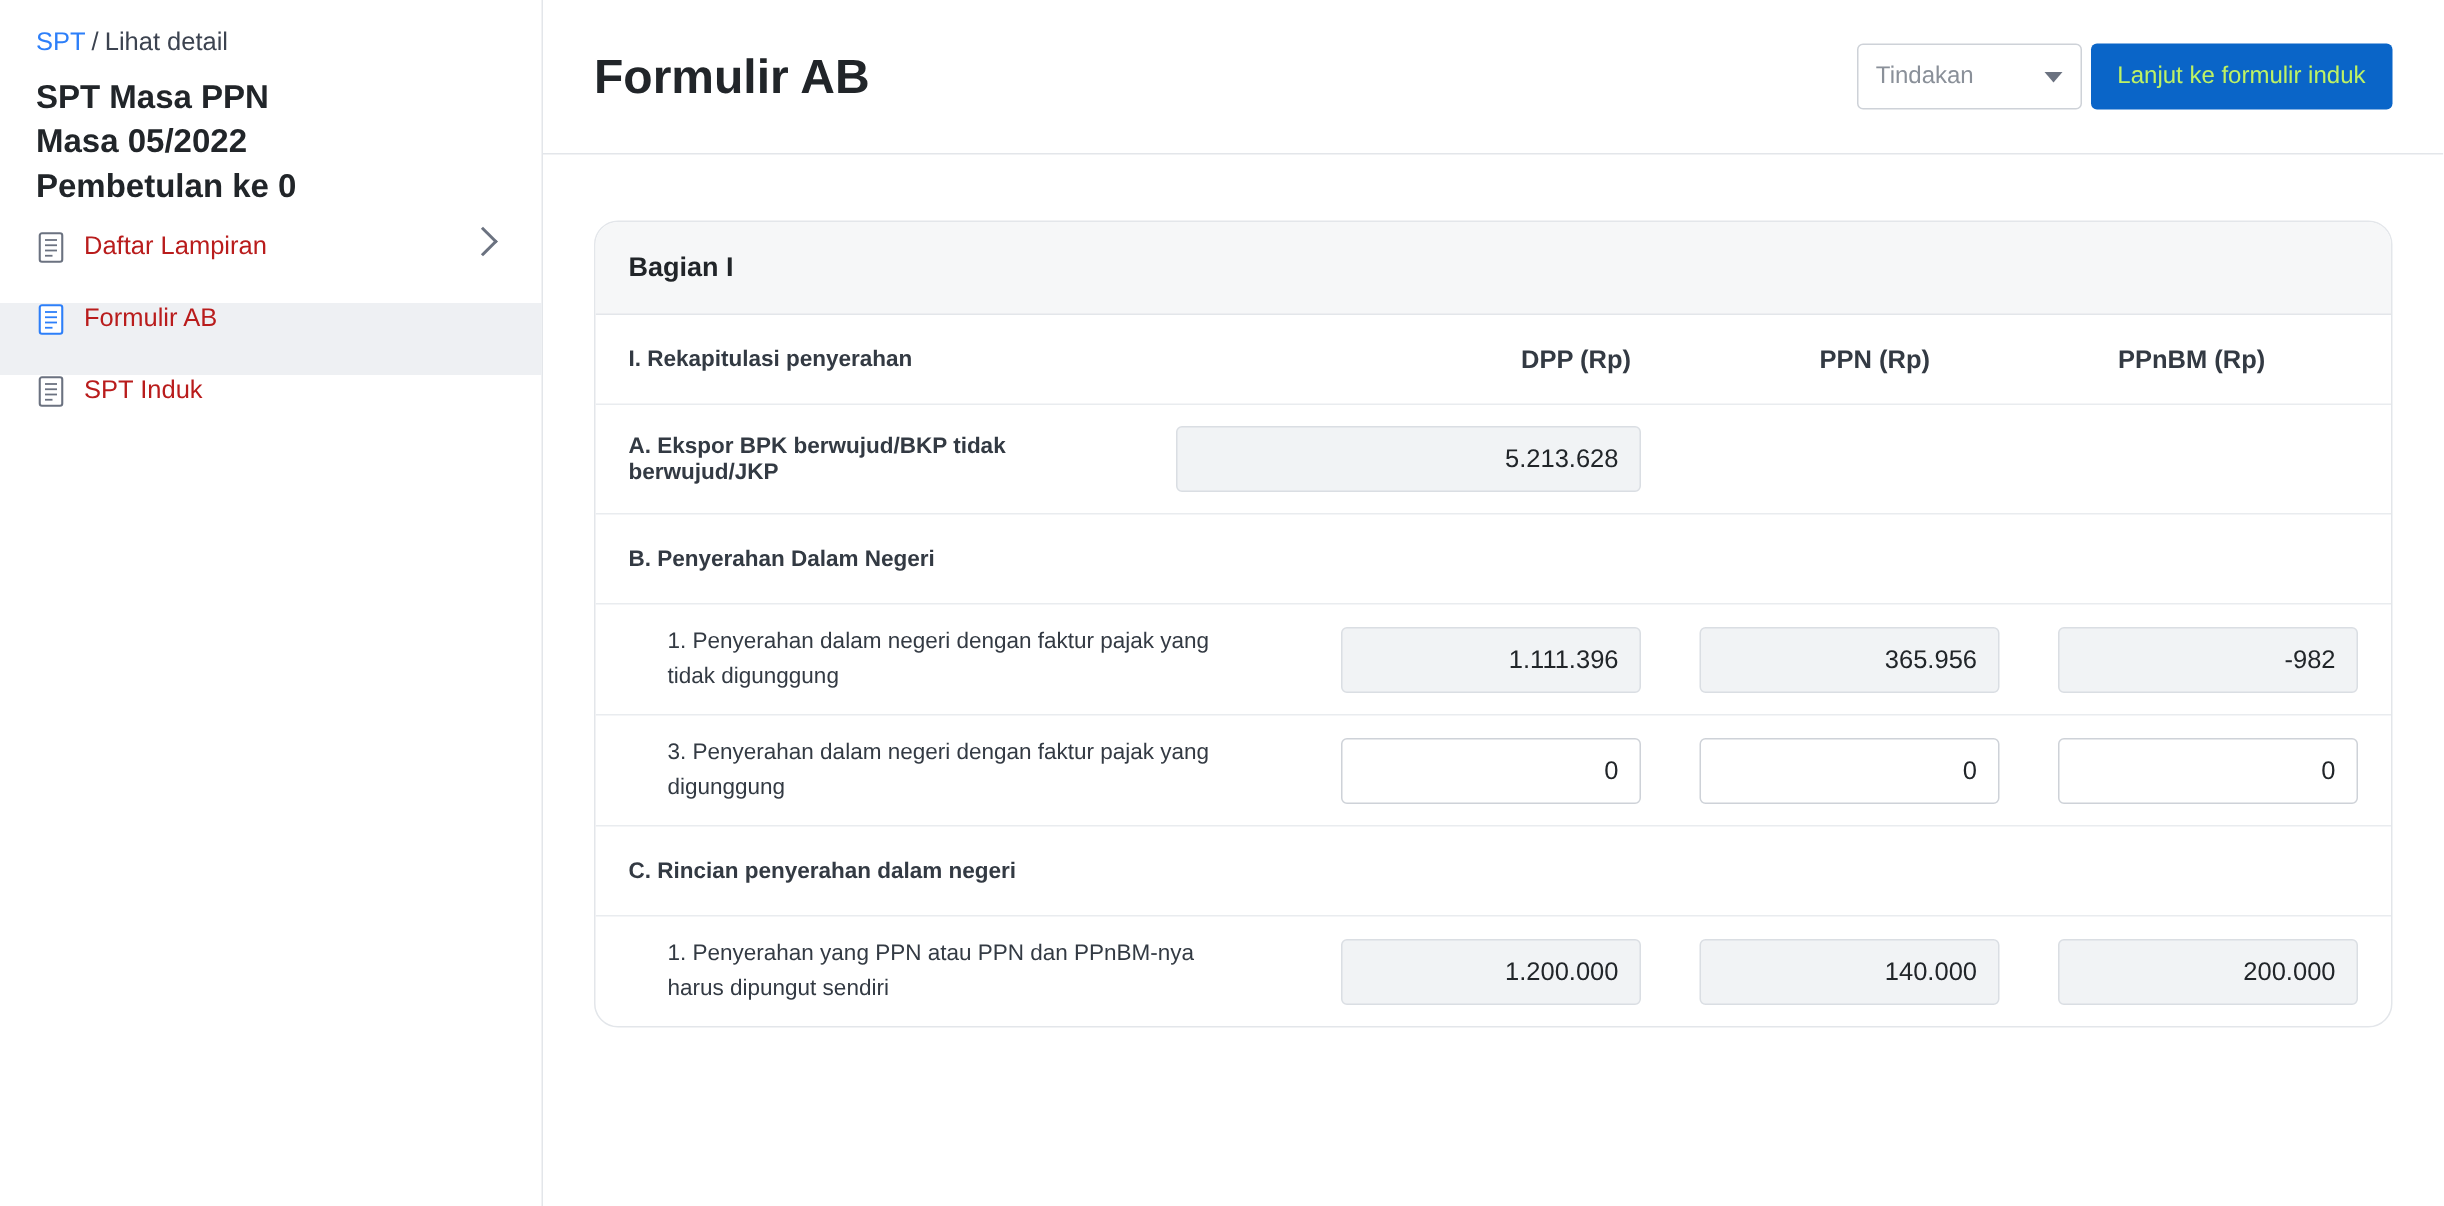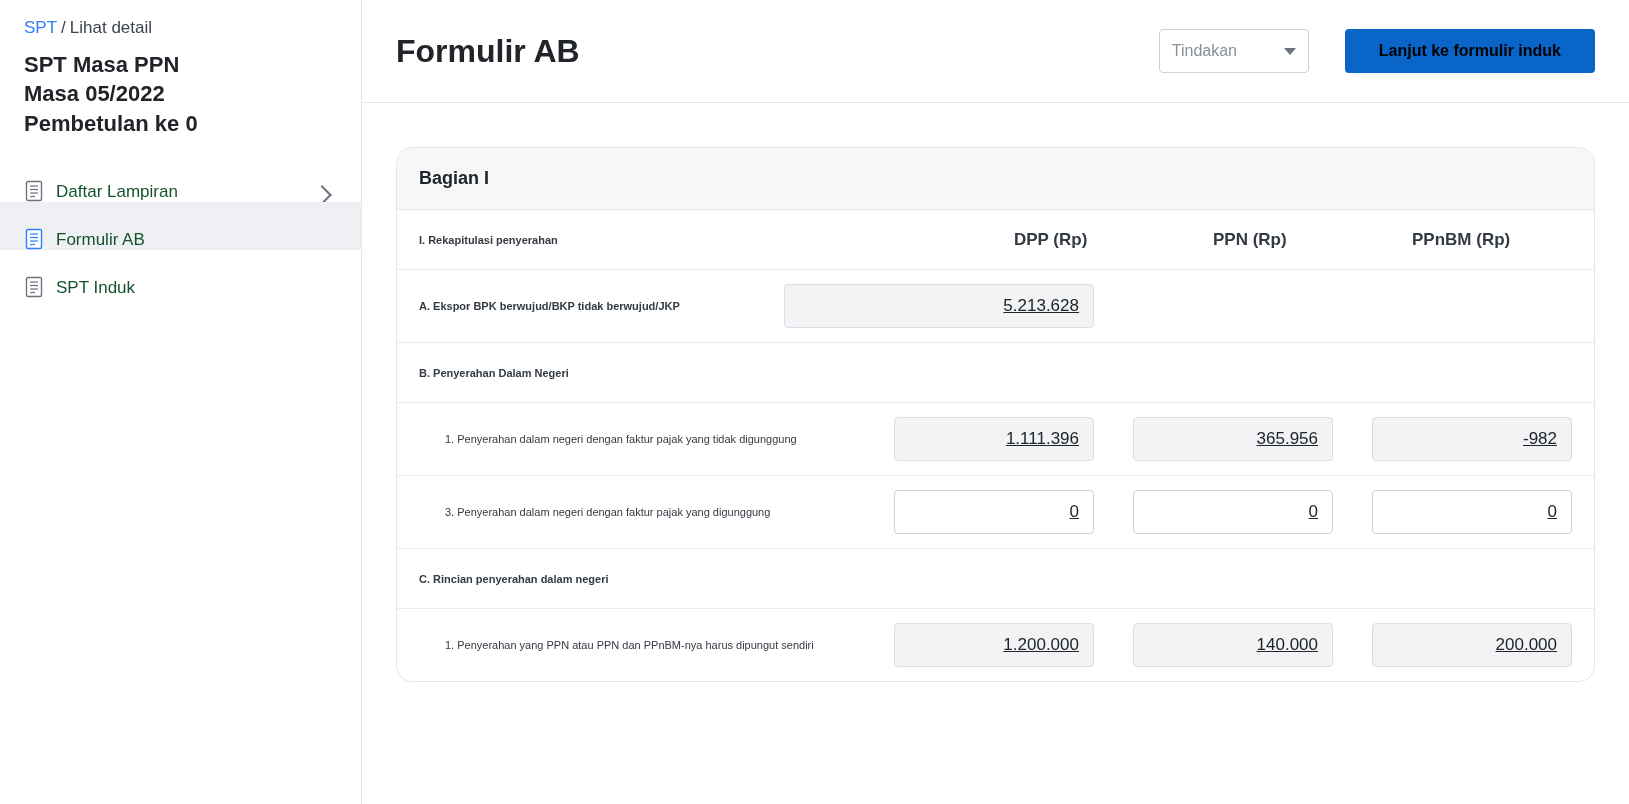--- a/index.html
+++ b/index.html
@@ -38,25 +38,25 @@
     font-weight: bold;
     line-height: 1.34;
     color: #212529;
     margin-bottom: 16px;
   }
   .spt-title div { white-space: nowrap; }
 
   .nav { margin-top: 4px; }
   .nav-item {
     display: flex;
-    align-items: flex-end;
+    align-items: flex-start;
     height: 48px;
     padding: 0 24px;
     font-size: 17px;
-    color: #14532d;
+    color: #b91c1c;
     cursor: pointer;
     position: relative;
   }
   .nav-item.active { background: #eef0f3; }
   .nav-item .doc-icon {
     width: 20px; height: 22px;
     margin-right: 12px;
     flex: 0 0 auto;
     display: block;
   }
@@ -85,21 +85,21 @@
     display: flex;
     align-items: center;
     padding: 0 34px 0 34px;
   }
   .page-title {
     font-size: 32px;
     font-weight: bold;
     color: #212529;
     flex: 1 1 auto;
   }
-  .header-actions { display: flex; align-items: center; gap: 36px; }
+  .header-actions { display: flex; align-items: center; gap: 6px; }
   .action-select {
     width: 150px;
     height: 44px;
     border: 1px solid #ced2d8;
     border-radius: 4px;
     background: #ffffff;
     display: flex;
     align-items: center;
     padding: 0 12px;
     color: #8a9099;
@@ -110,26 +110,26 @@
   .caret {
     width: 0; height: 0;
     border-left: 6px solid transparent;
     border-right: 6px solid transparent;
     border-top: 7px solid #6b7280;
     margin-left: 8px;
   }
   .primary-btn {
     height: 44px;
     background: #0a65c8;
-    color: #000000;
+    color: #bef264;
     font-size: 16px;
-    font-weight: bold;
+    font-weight: normal;
     border: none;
     border-radius: 4px;
-    padding: 0 34px;
+    padding: 0 18px;
     cursor: pointer;
     white-space: nowrap;
   }
 
   .main-body {
     flex: 1 1 auto;
     overflow: hidden;
     padding: 44px 34px 0 34px;
   }
   .card {
@@ -150,21 +150,21 @@
   .row {
     display: flex;
     align-items: center;
     border-bottom: 1px solid #e9ecef;
     padding: 14px 22px;
     min-height: 60px;
   }
   .row:last-child { border-bottom: none; }
   .row-label {
     flex: 1 1 auto;
-    font-size: 11px;
+    font-size: 15px;
     color: #333a43;
     padding-right: 20px;
   }
   .row-label.bold { font-weight: bold; }
   .row-label.indent { padding-left: 26px; line-height: 1.5; }
 
   .col-head {
     width: 160px;
     min-width: 160px;
     font-size: 17px;
@@ -173,21 +173,20 @@
     margin-left: 39px;
   }
   .head-row { padding-top: 18px; padding-bottom: 18px; }
 
   .cell {
     width: 200px;
     min-width: 200px;
     margin-left: 39px;
     display: flex;
     justify-content: flex-end;
-    text-decoration: underline;
   }
   .num-input {
     width: 200px;
     height: 44px;
     border: 1px solid #dadee3;
     border-radius: 4px;
     background: #f1f3f5;
     text-align: right;
     padding: 0 14px;
     font-size: 17px;

